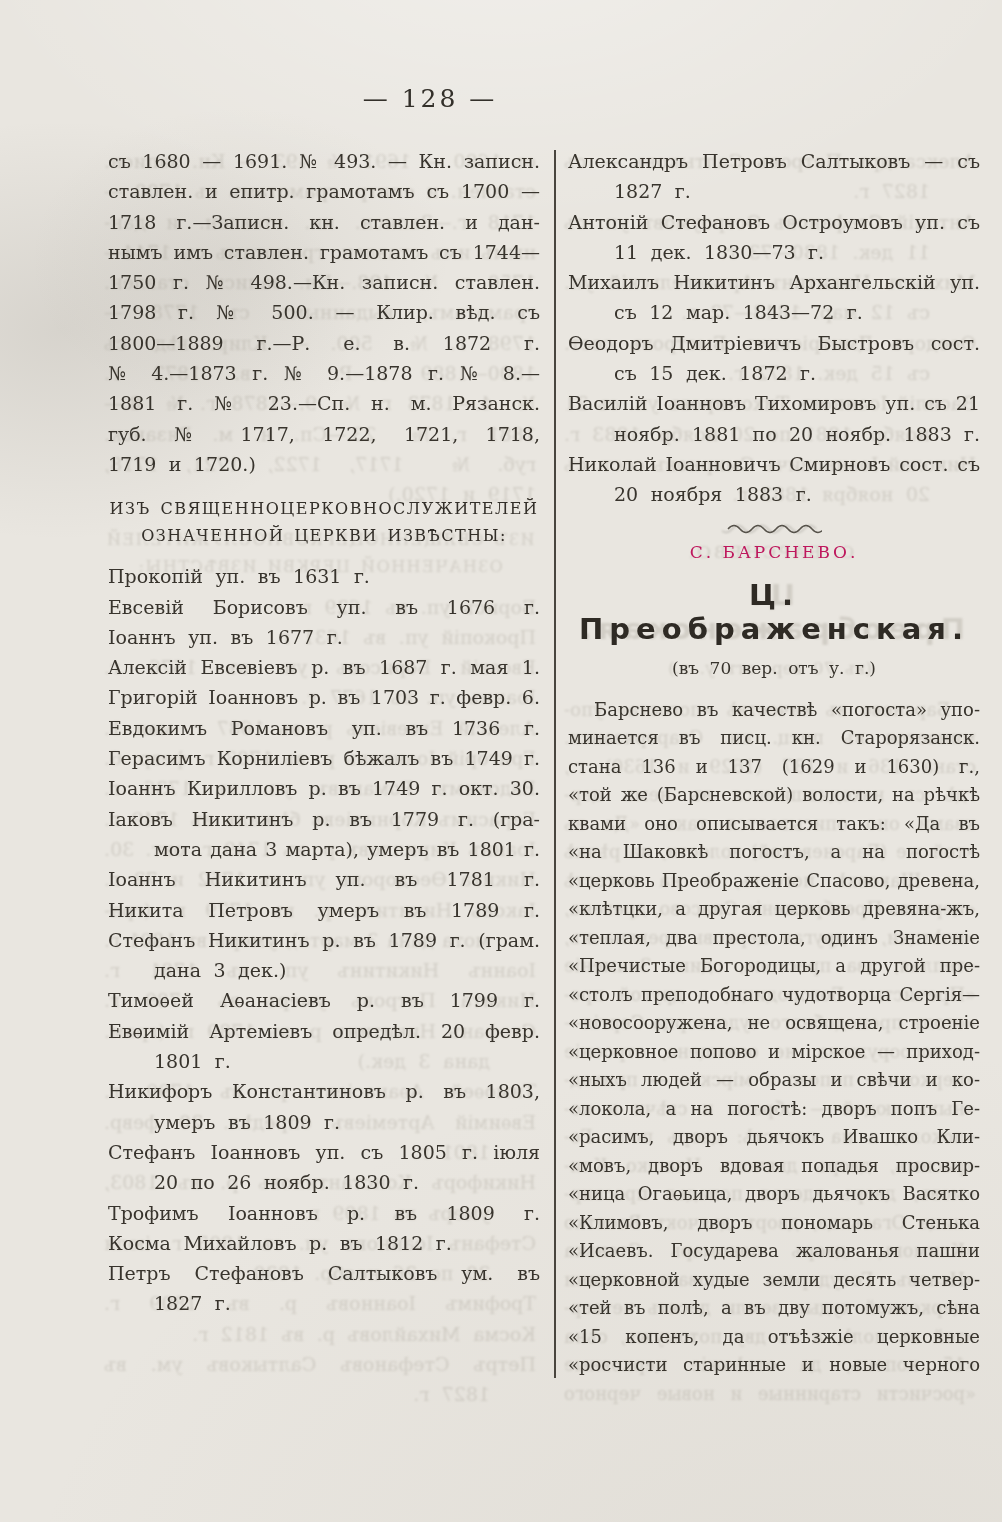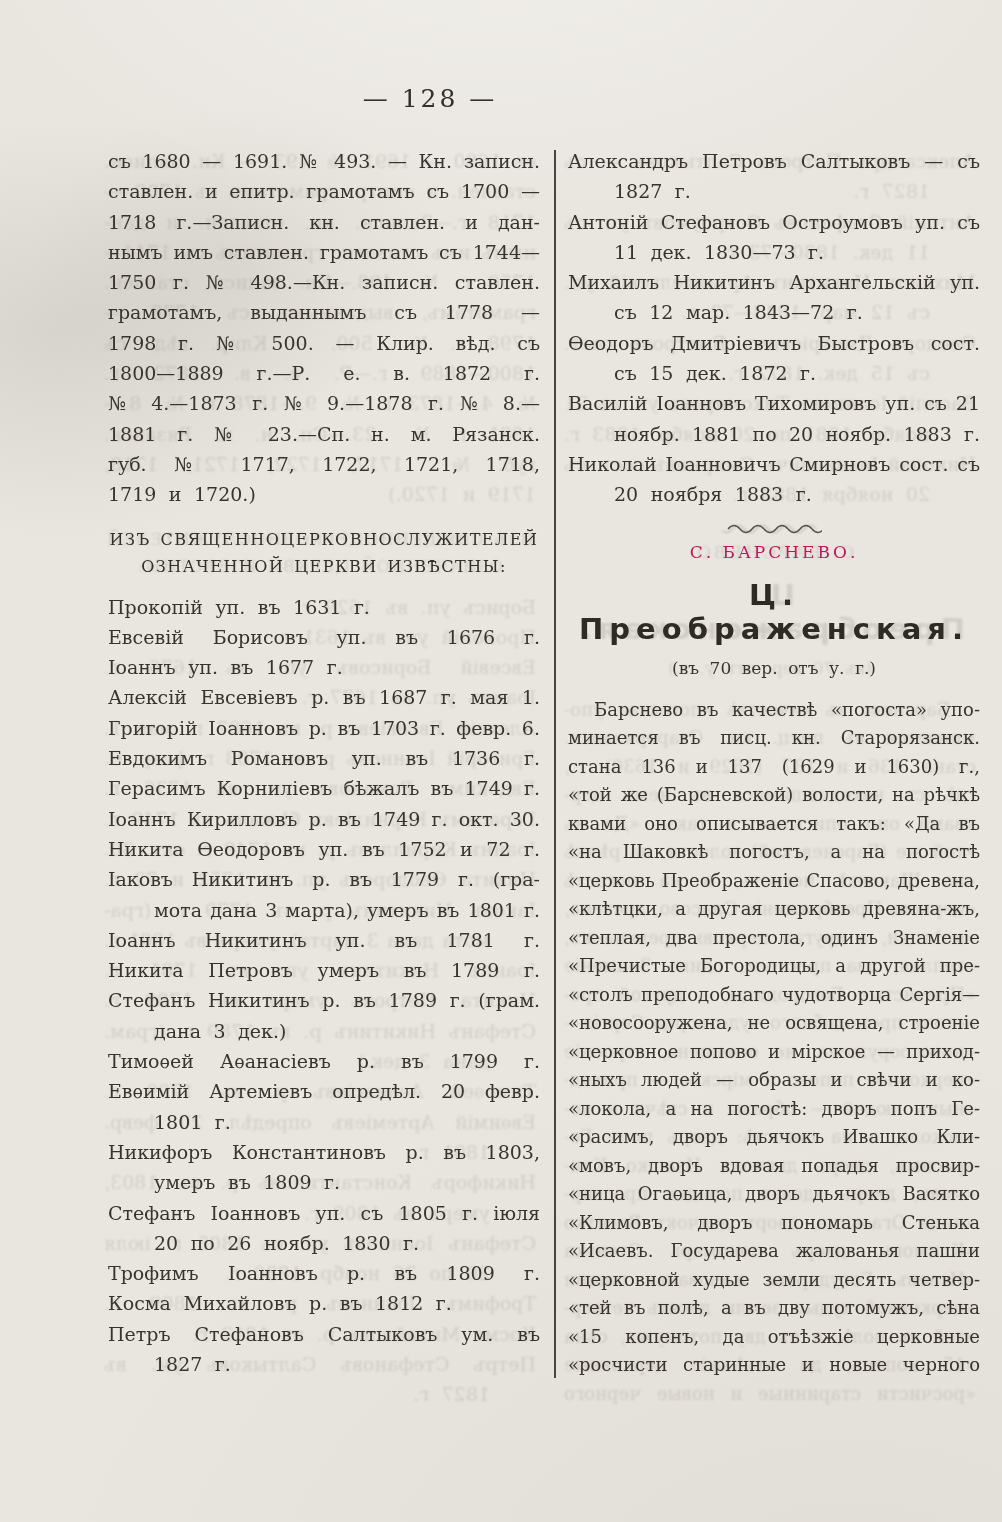--- a/index.html
+++ b/index.html
@@ -177,42 +177,40 @@
 
 <div class="divider"></div>
 
 <div class="col col-left">
   <div class="para-archive">
       <div class="line j">съ 1680 — 1691. № 493. — Кн. записн.</div>
       <div class="line j">ставлен. и епитр. грамотамъ съ 1700 —</div>
       <div class="line j">1718 г.—Записн. кн. ставлен. и дан-</div>
       <div class="line j">нымъ имъ ставлен. грамотамъ съ 1744—</div>
       <div class="line j">1750 г. № 498.—Кн. записн. ставлен.</div>
-      <div class="line j">грамотамъ, выданнымъ съ 1778 —</div>
       <div class="line j">1798 г. № 500. — Клир. вѣд. съ</div>
       <div class="line j">1800—1889 г.—Р. е. в. 1872 г.</div>
       <div class="line j">№ 4.—1873 г. № 9.—1878 г. № 8.—</div>
       <div class="line j">1881 г. № 23.—Сп. н. м. Рязанск.</div>
       <div class="line j">губ. № 1717, 1722, 1721, 1718,</div>
       <div class="line">1719 и 1720.)</div>
     </div>
   <div class="section-heading">
       <div class="line">ИЗЪ СВЯЩЕННОЦЕРКОВНОСЛУЖИТЕЛЕЙ</div>
       <div class="line">ОЗНАЧЕННОЙ ЦЕРКВИ ИЗВѢСТНЫ:</div>
     </div>
   <div class="clergy-list">
       <div class="line">Прокопій уп. въ 1631 г.</div>
       <div class="line j">Евсевій Борисовъ уп. въ 1676 г.</div>
       <div class="line">Іоаннъ уп. въ 1677 г.</div>
       <div class="line j">Алексій Евсевіевъ р. въ 1687 г. мая 1.</div>
       <div class="line j">Григорій Іоанновъ р. въ 1703 г. февр. 6.</div>
       <div class="line j">Евдокимъ Романовъ уп. въ 1736 г.</div>
       <div class="line j">Герасимъ Корниліевъ бѣжалъ въ 1749 г.</div>
       <div class="line j">Іоаннъ Кирилловъ р. въ 1749 г. окт. 30.</div>
-      <div class="line j">Никита Ѳеодоровъ уп. въ 1752 и 72 г.</div>
       <div class="line j">Іаковъ Никитинъ р. въ 1779 г. (гра-</div>
       <div class="line indent j">мота дана 3 марта), умеръ въ 1801 г.</div>
       <div class="line j">Іоаннъ Никитинъ уп. въ 1781 г.</div>
       <div class="line j">Никита Петровъ умеръ въ 1789 г.</div>
       <div class="line j">Стефанъ Никитинъ р. въ 1789 г. (грам.</div>
       <div class="line indent">дана 3 дек.)</div>
       <div class="line j">Тимоѳей Аѳанасіевъ р. въ 1799 г.</div>
       <div class="line j">Евѳимій Артеміевъ опредѣл. 20 февр.</div>
       <div class="line indent">1801 г.</div>
       <div class="line j">Никифоръ Константиновъ р. въ 1803,</div>

